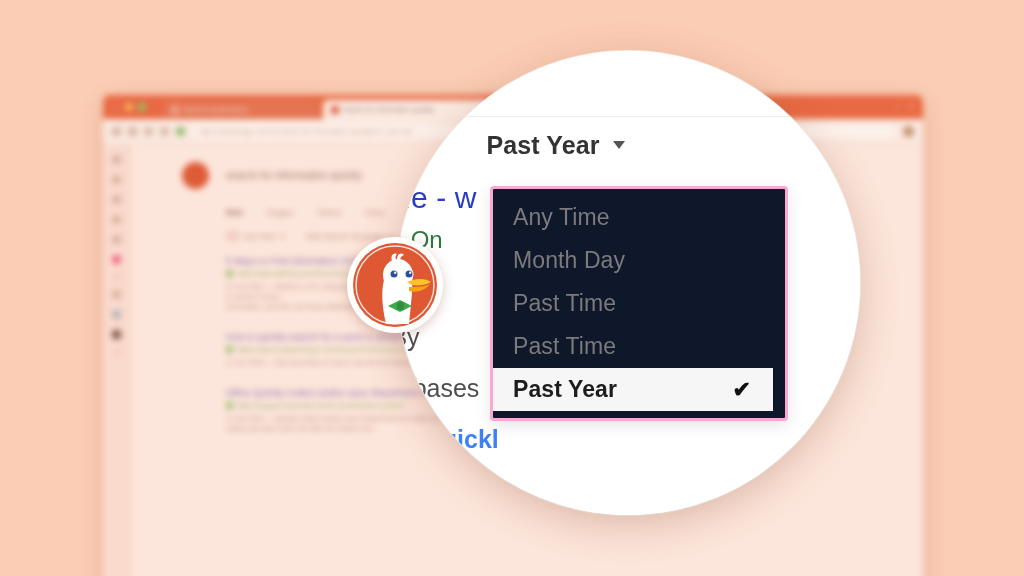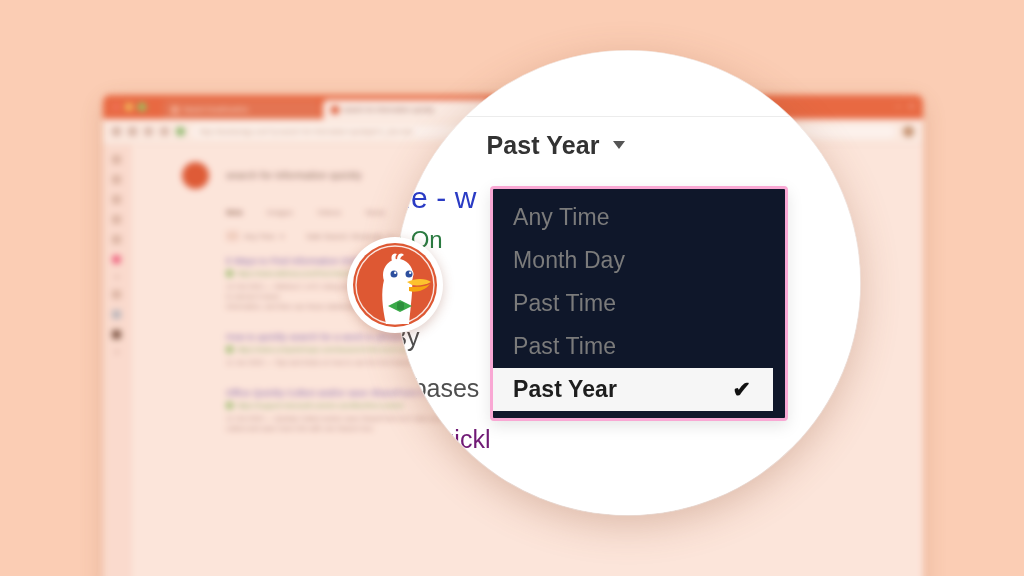--- a/index.html
+++ b/index.html
@@ -262,21 +262,21 @@
     margin-top: 11px;
     white-space: nowrap;
   }
   #lens-results .lr-snip {
     font-size: 25px;
     color: #4e4e4e;
     line-height: 38px;
     margin-top: 13px;
     white-space: nowrap;
   }
-  #lens-results .lr-snip b { color: #701a75; font-weight: normal; }
+  #lens-results .lr-snip b { color: #3b82f6; font-weight: bold; }
   .lr-block-1 { position: absolute; left: 320px; top: 0px; }
 
   
   #ddg-badge {
     position: absolute;
     left: 347px;
     top: 237px;
     width: 96px;
     height: 96px;
     border-radius: 50%;

